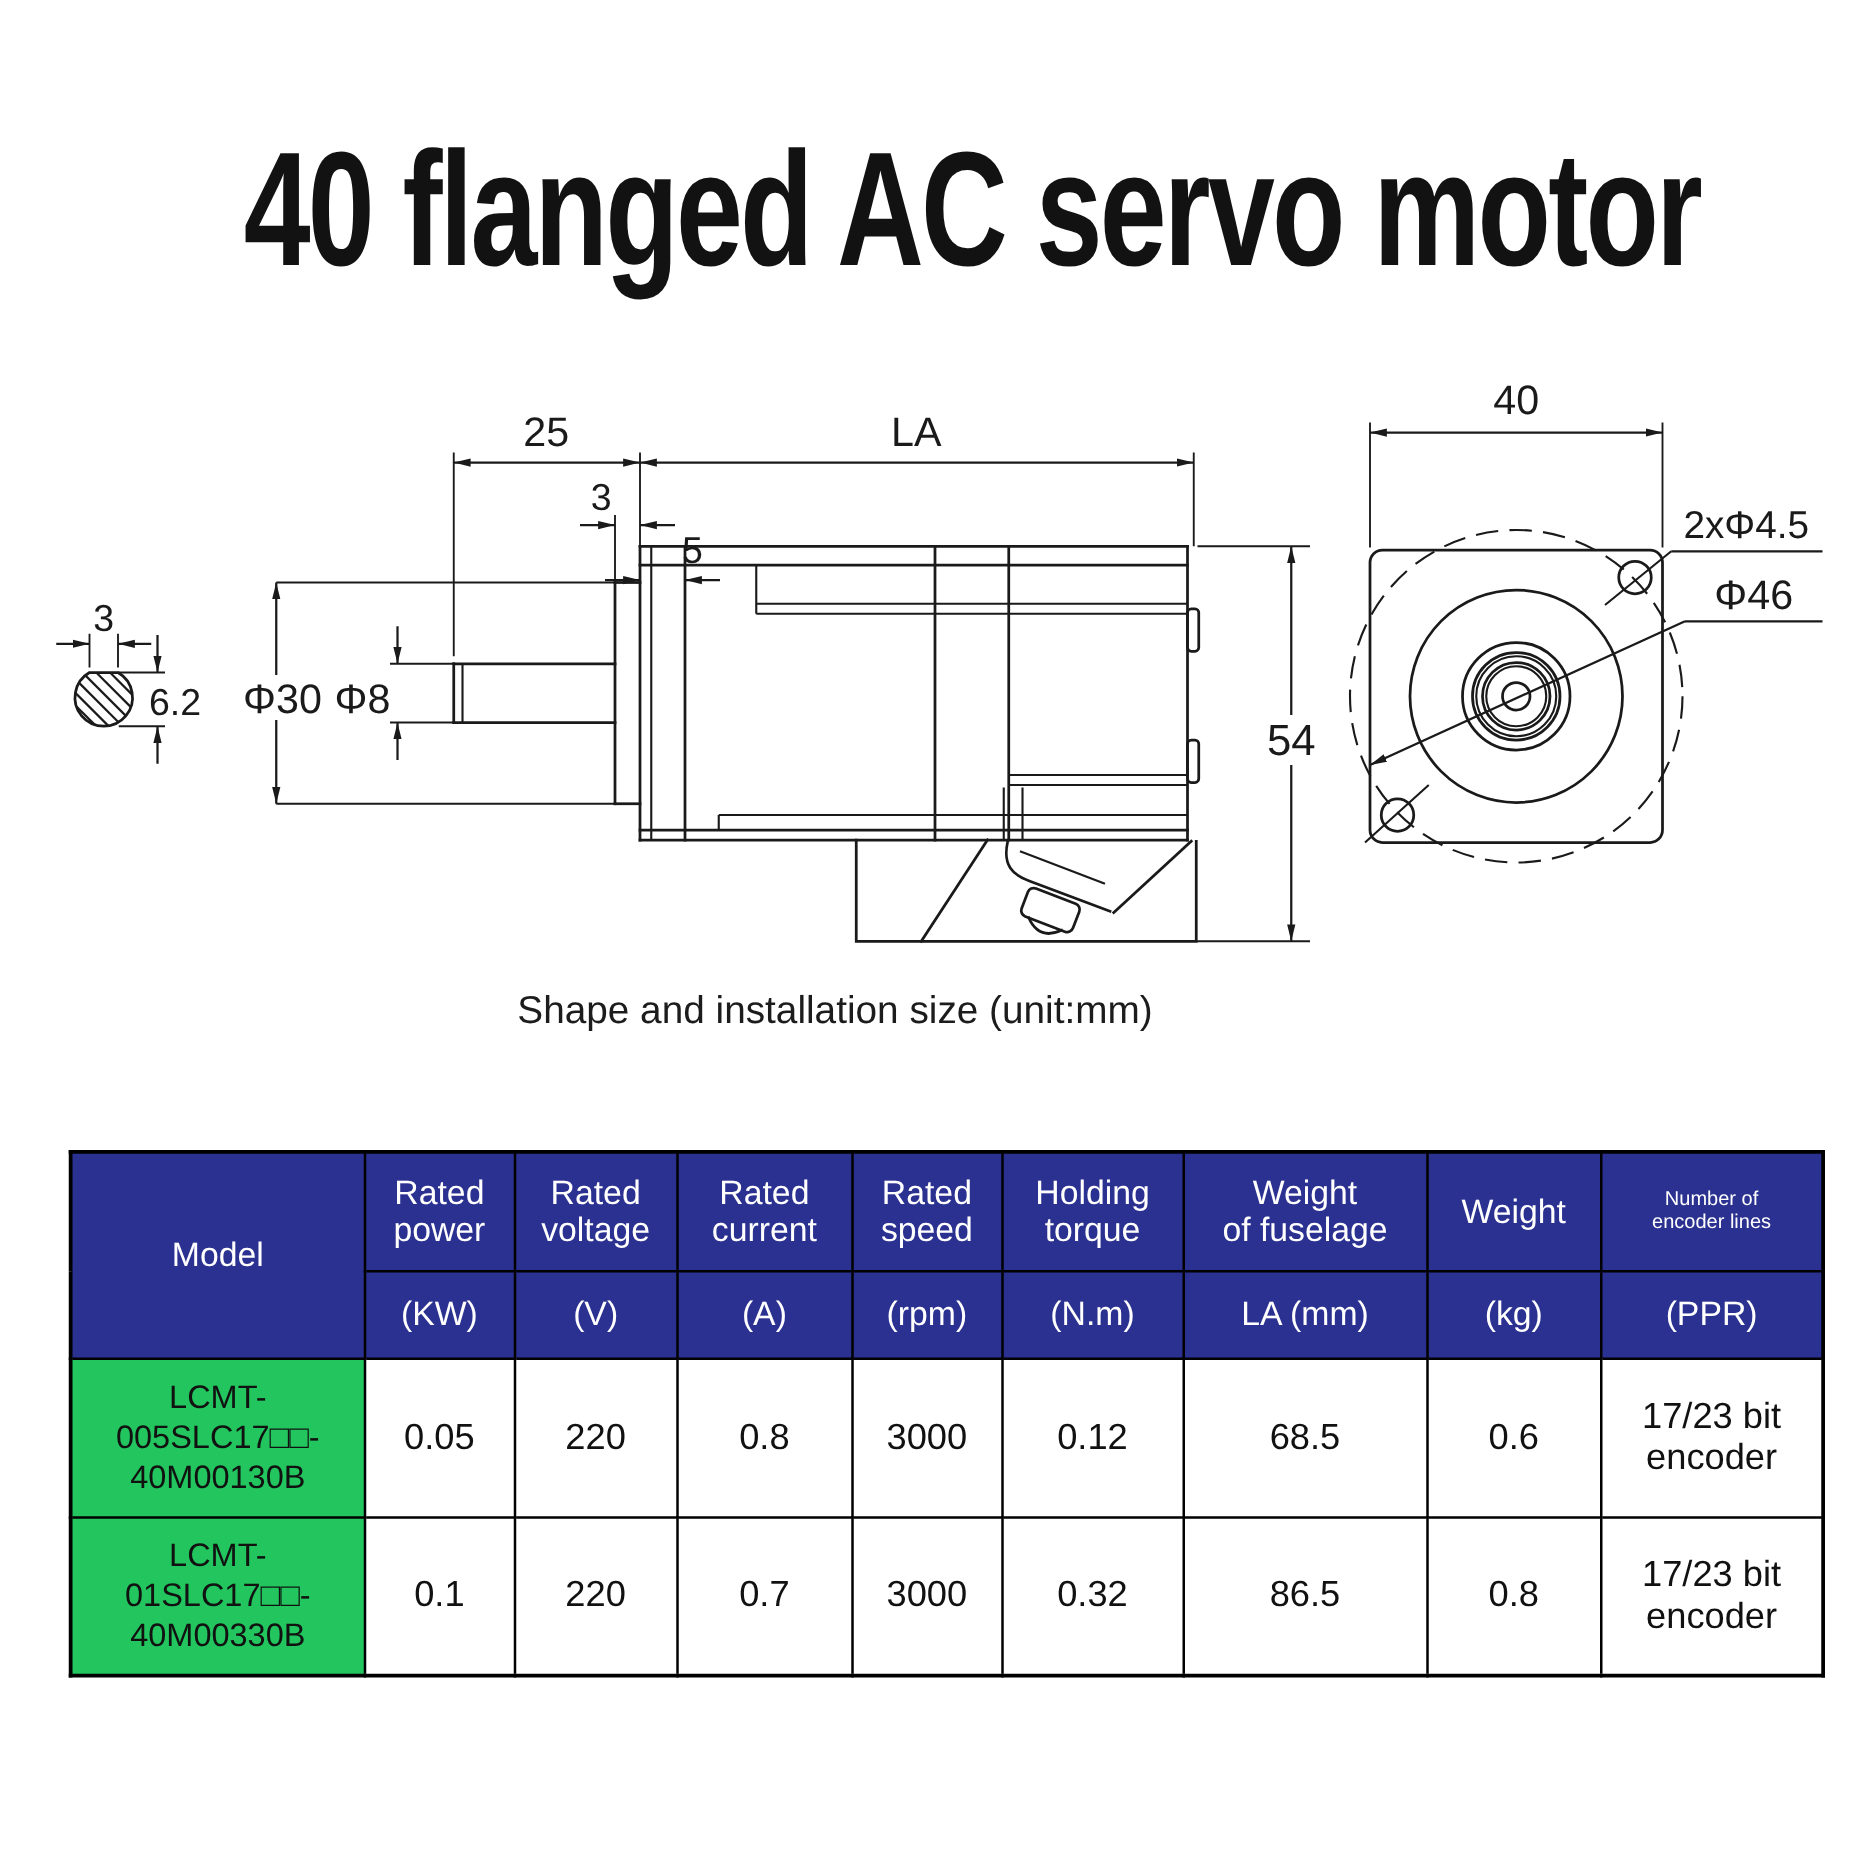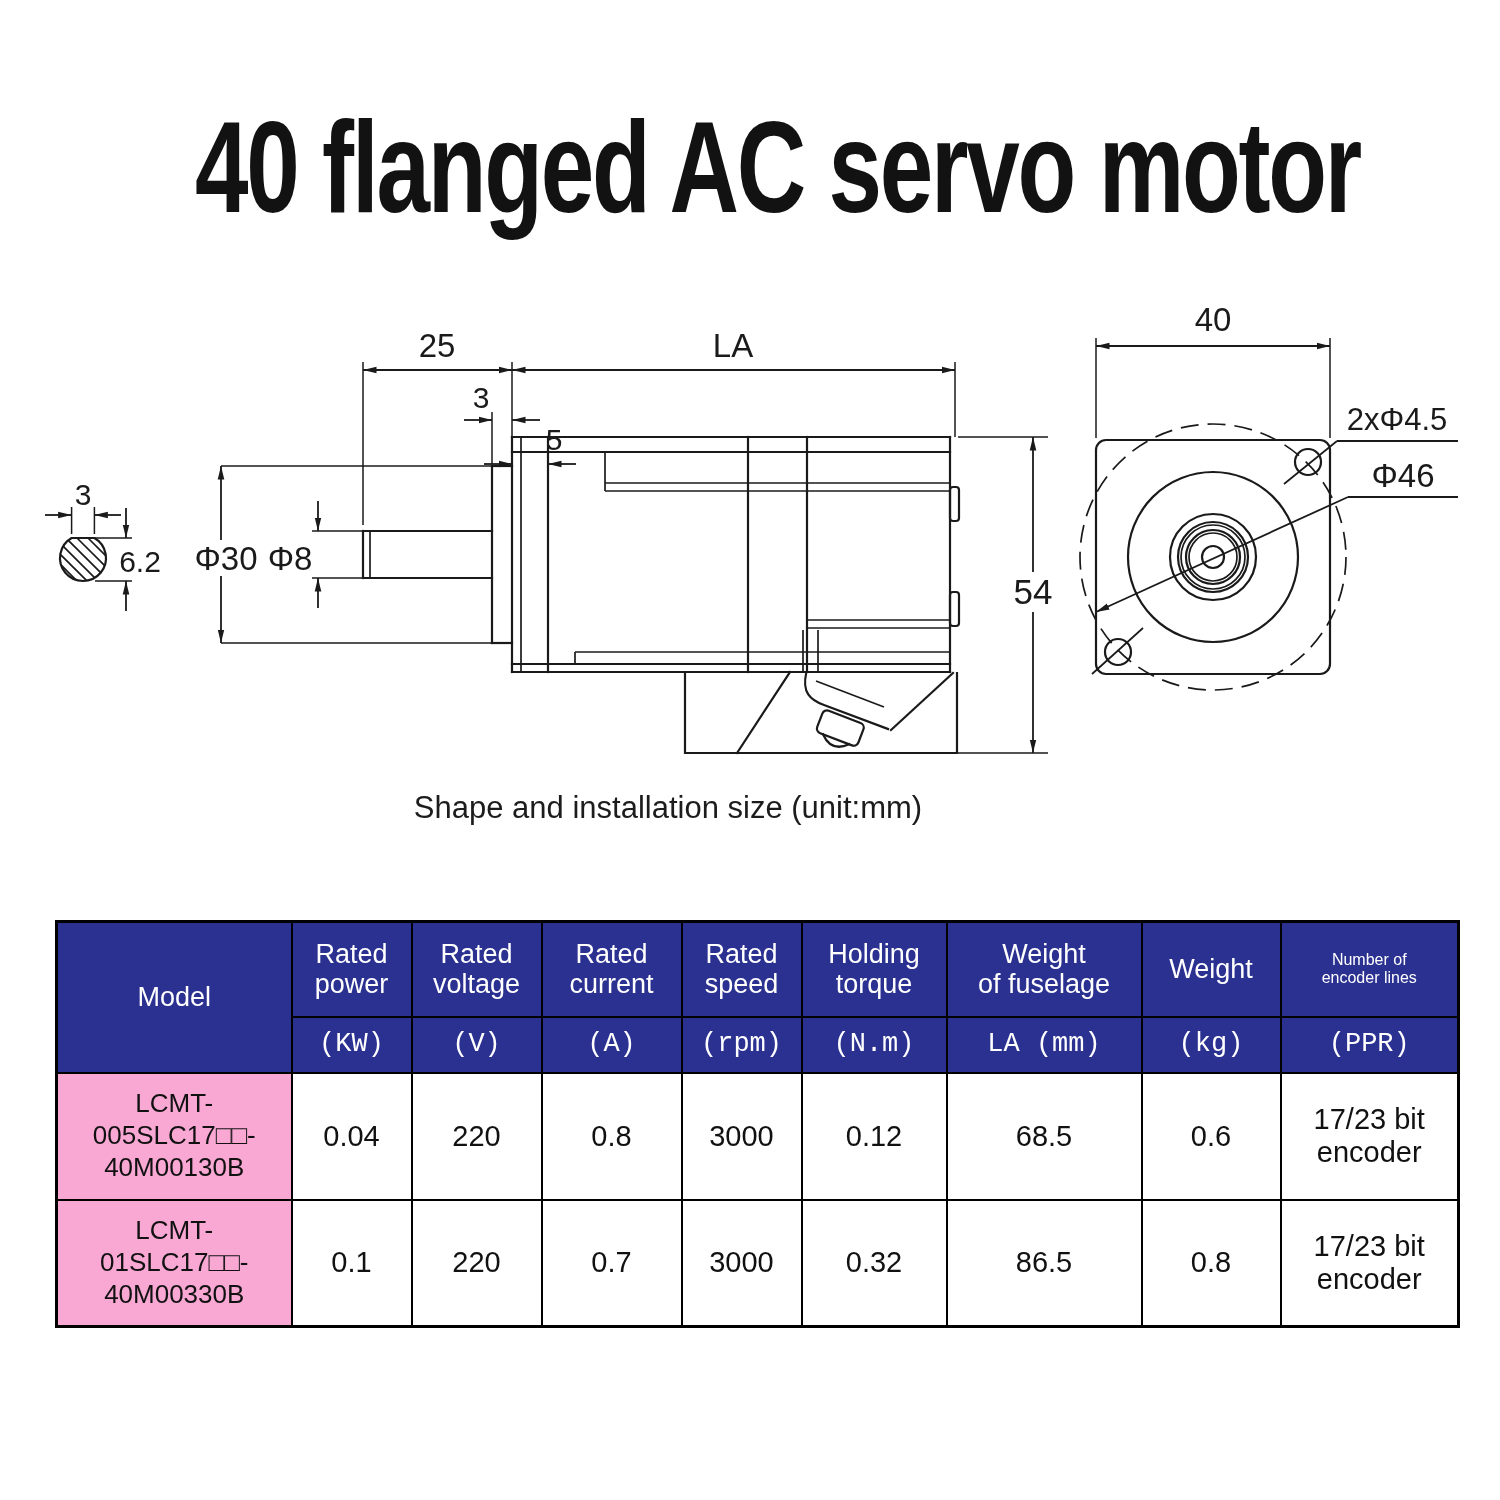--- a/index.html
+++ b/index.html
@@ -29,23 +29,23 @@
     border-collapse:collapse; table-layout:fixed; width:1402px;
     border:3px solid #000;
   }
   table.spec th, table.spec td {
     border:2px solid #000; text-align:center; vertical-align:middle; padding:0 4px;
   }
   table.spec thead th {
     background:#2B3190; color:#ffffff; font-weight:normal; font-size:27px; line-height:1.12;
   }
   table.spec thead th.small { font-size:16px; }
-  tr.hr1 { height:95px; } tr.hr2 { height:56px;font-family:Liberation Mono, monospace; } tr.r { height:127px; }
+  tr.hr1 { height:95px; } tr.hr2 { height:70px; } tr.r { height:127px; }
   td.val { font-size:29px; color:#111; background:#fff; }
-  td.model { background:#f9a8d4; font-size:26px; line-height:1.22; color:#111; }
+  td.model { background:#22c55e; font-size:26px; line-height:1.22; color:#111; }
   .blk { display:block; }
 </style>
 </head>
 <body>
 
 <div class="title">40 flanged AC servo motor</div>
 
 <svg class="drawing" width="1500" height="880" viewBox="0 0 1500 880">
   <defs>
     <marker id="arr" viewBox="0 0 14 8" refX="13.5" refY="4" markerWidth="14" markerHeight="8" markerUnits="userSpaceOnUse" orient="auto-start-reverse">
@@ -244,21 +244,21 @@
         <th>(PPR)</th>
       </tr>
     </thead>
     <tbody>
       <tr class="r">
         <td class="model">
           <span class="blk">LCMT-</span>
           <span class="blk">005SLC17□□-</span>
           <span class="blk">40M00130B</span>
         </td>
-        <td class="val">0.04</td>
+        <td class="val">0.05</td>
         <td class="val">220</td>
         <td class="val">0.8</td>
         <td class="val">3000</td>
         <td class="val">0.12</td>
         <td class="val">68.5</td>
         <td class="val">0.6</td>
         <td class="val">
           <span class="blk">17/23 bit</span>
           <span class="blk">encoder</span>
         </td>

